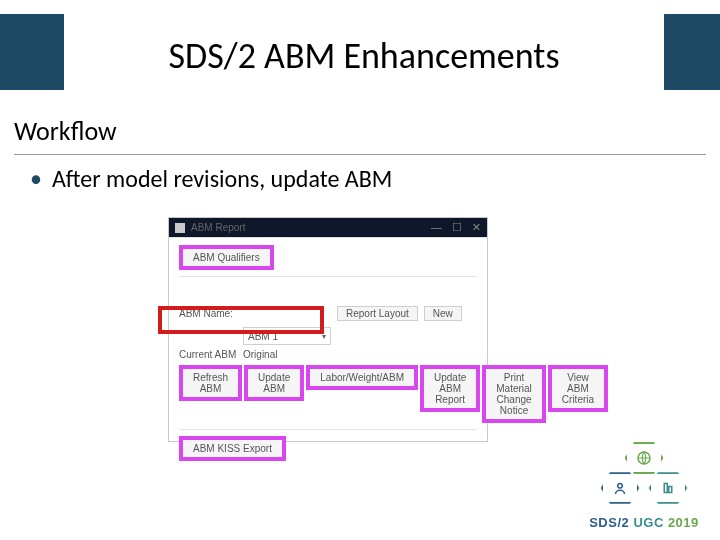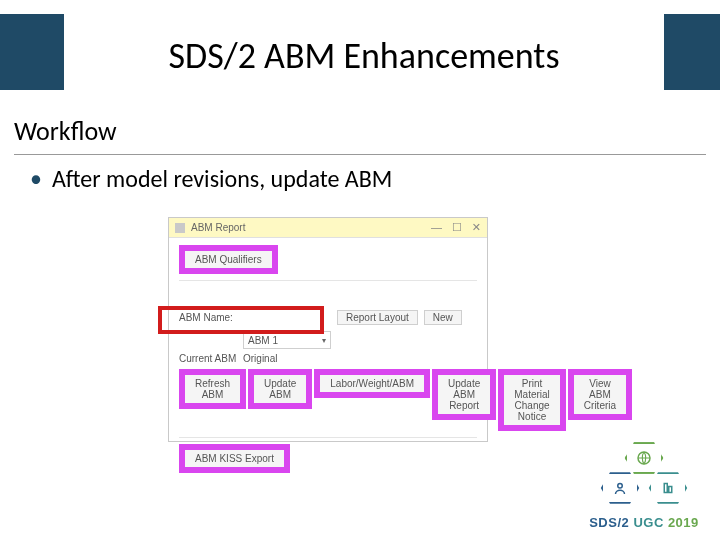--- a/index.html
+++ b/index.html
@@ -32,30 +32,30 @@
   .bullet-text { font-size: 24px; color: #000; line-height: 30px; }
 
   
   .dialog {
     position: absolute; left: 168px; top: 217px; width: 320px; height: 225px;
     border: 1px solid #c9c9c9; background: #fff;
     font-family: "Segoe UI", Tahoma, sans-serif; font-size: 10px; color: #555;
   }
   .dlg-titlebar {
     height: 20px; display: flex; align-items: center; padding: 0 6px;
-    border-bottom: 1px solid #e0e0e0; background: #fef9c3;
+    border-bottom: 1px solid #e0e0e0; background: #0f172a;
   }
   .dlg-icon { width: 10px; height: 10px; background: #c9c9c9; margin-right: 6px; }
   .dlg-title { flex: 1; font-size: 10px; color: #666; }
   .dlg-winbtns { display: flex; gap: 10px; color: #888; }
   .dlg-winbtn { font-size: 11px; cursor: default; }
 
   .dlg-body { padding: 6px 10px 4px 10px; }
   .dlg-btn, .dlg-wide-btn {
-    display: inline-block; border: 6px solid #d946ef; background: #f5f5f5;
+    display: inline-block; border: 4px solid #d946ef; background: #f5f5f5;
     padding: 3px 10px; font-size: 10px; color: #555; margin: 1px 0;
   }
   .dlg-row { display: flex; align-items: center; gap: 6px; margin: 4px 0; }
   .dlg-label { width: 58px; font-size: 10px; color: #555; }
   .dlg-select {
     flex: 0 0 88px; height: 16px; border: 1px solid #cfcfcf; background: #fff;
     font-size: 10px; padding: 8px 4px; display: flex; align-items: center; justify-content: space-between; margin-top: 45px;
   }
   .dlg-chev { font-size: 8px; color: #666; }
   .dlg-smallbtn {

